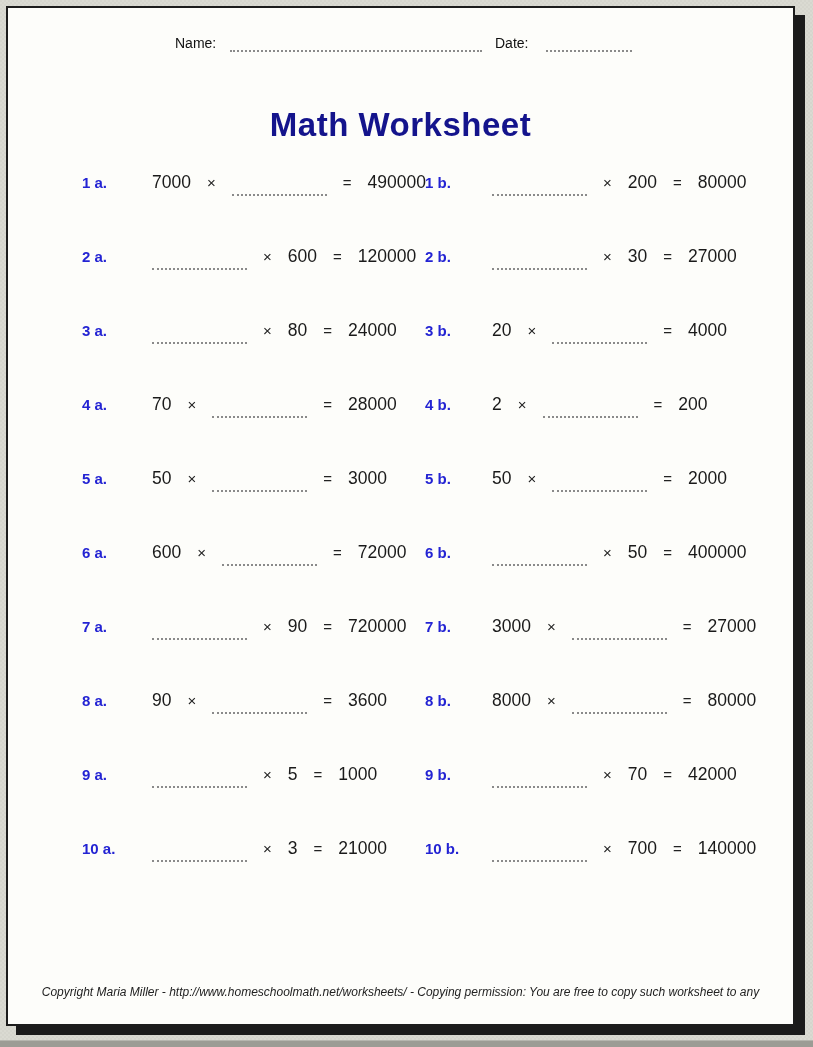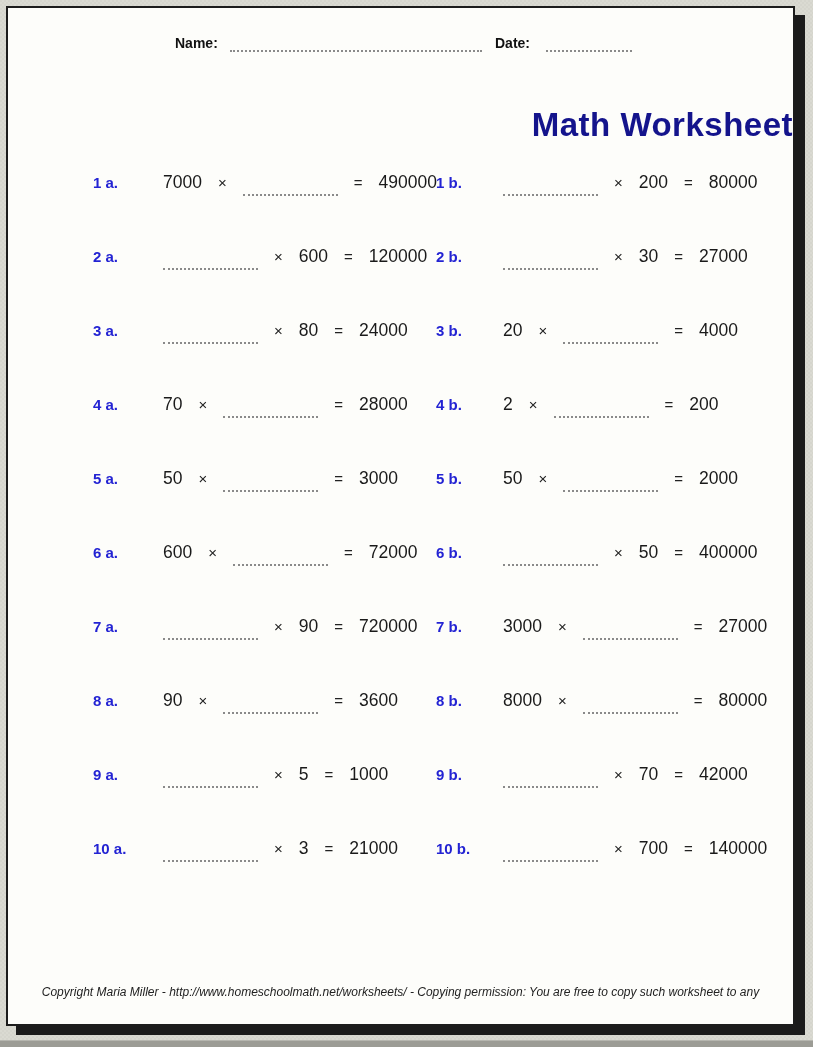--- a/index.html
+++ b/index.html
@@ -14,36 +14,36 @@
     color:#111;
   }
   .page{
     position:absolute;left:6px;top:6px;width:785px;height:1016px;
     background:#fdfdfa;border:2px solid #1c1c1c;
     box-shadow:10px 9px 0 0 #1b1b1b;
   }
   .page-inner{position:relative;width:100%;height:100%;}
 
   
-  .hdr-label{position:absolute;top:28px;font-size:14px;font-weight:bold;line-height:15px;}
+  .hdr-label{position:absolute;top:28px;font-size:14px;font-weight:normal;line-height:15px;}
   .name-label{left:167px;}
   .date-label{left:487px;}
   .fill-line{position:absolute;top:28px;height:14px;border-bottom:2px dotted #8a8a8a;}
   .name-line{left:222px;width:252px;}
   .date-line{left:538px;width:86px;}
 
   
   .title{
-    position:absolute;top:100px;left:0;right:0;text-align:right;
+    position:absolute;top:100px;left:0;right:0;text-align:center;
     font-size:33px;font-weight:bold;line-height:34px;color:var(--title-color,#14148c);
     letter-spacing:0.5px;
   }
 
   
-  .problems{position:absolute;top:152px;left:18px;right:0;}
+  .problems{position:absolute;top:152px;left:7px;right:0;}
   .problem-row{position:relative;height:74px;}
   .cell{position:absolute;top:12px;display:flex;align-items:baseline;white-space:nowrap;}
   .cell-a{left:67px;}
   .cell-b{left:410px;}
   .plabel{display:inline-block;flex-shrink:0;font-size:15px;font-weight:bold;
           color:var(--num-color,#2323d3);}
   .cell-a .plabel{width:70px;}
   .cell-b .plabel{width:67px;}
   .expr{display:flex;align-items:baseline;gap:16px;font-size:17.5px;color:#1a1a1a;}
   .expr .op{font-size:15px;color:#222;}

